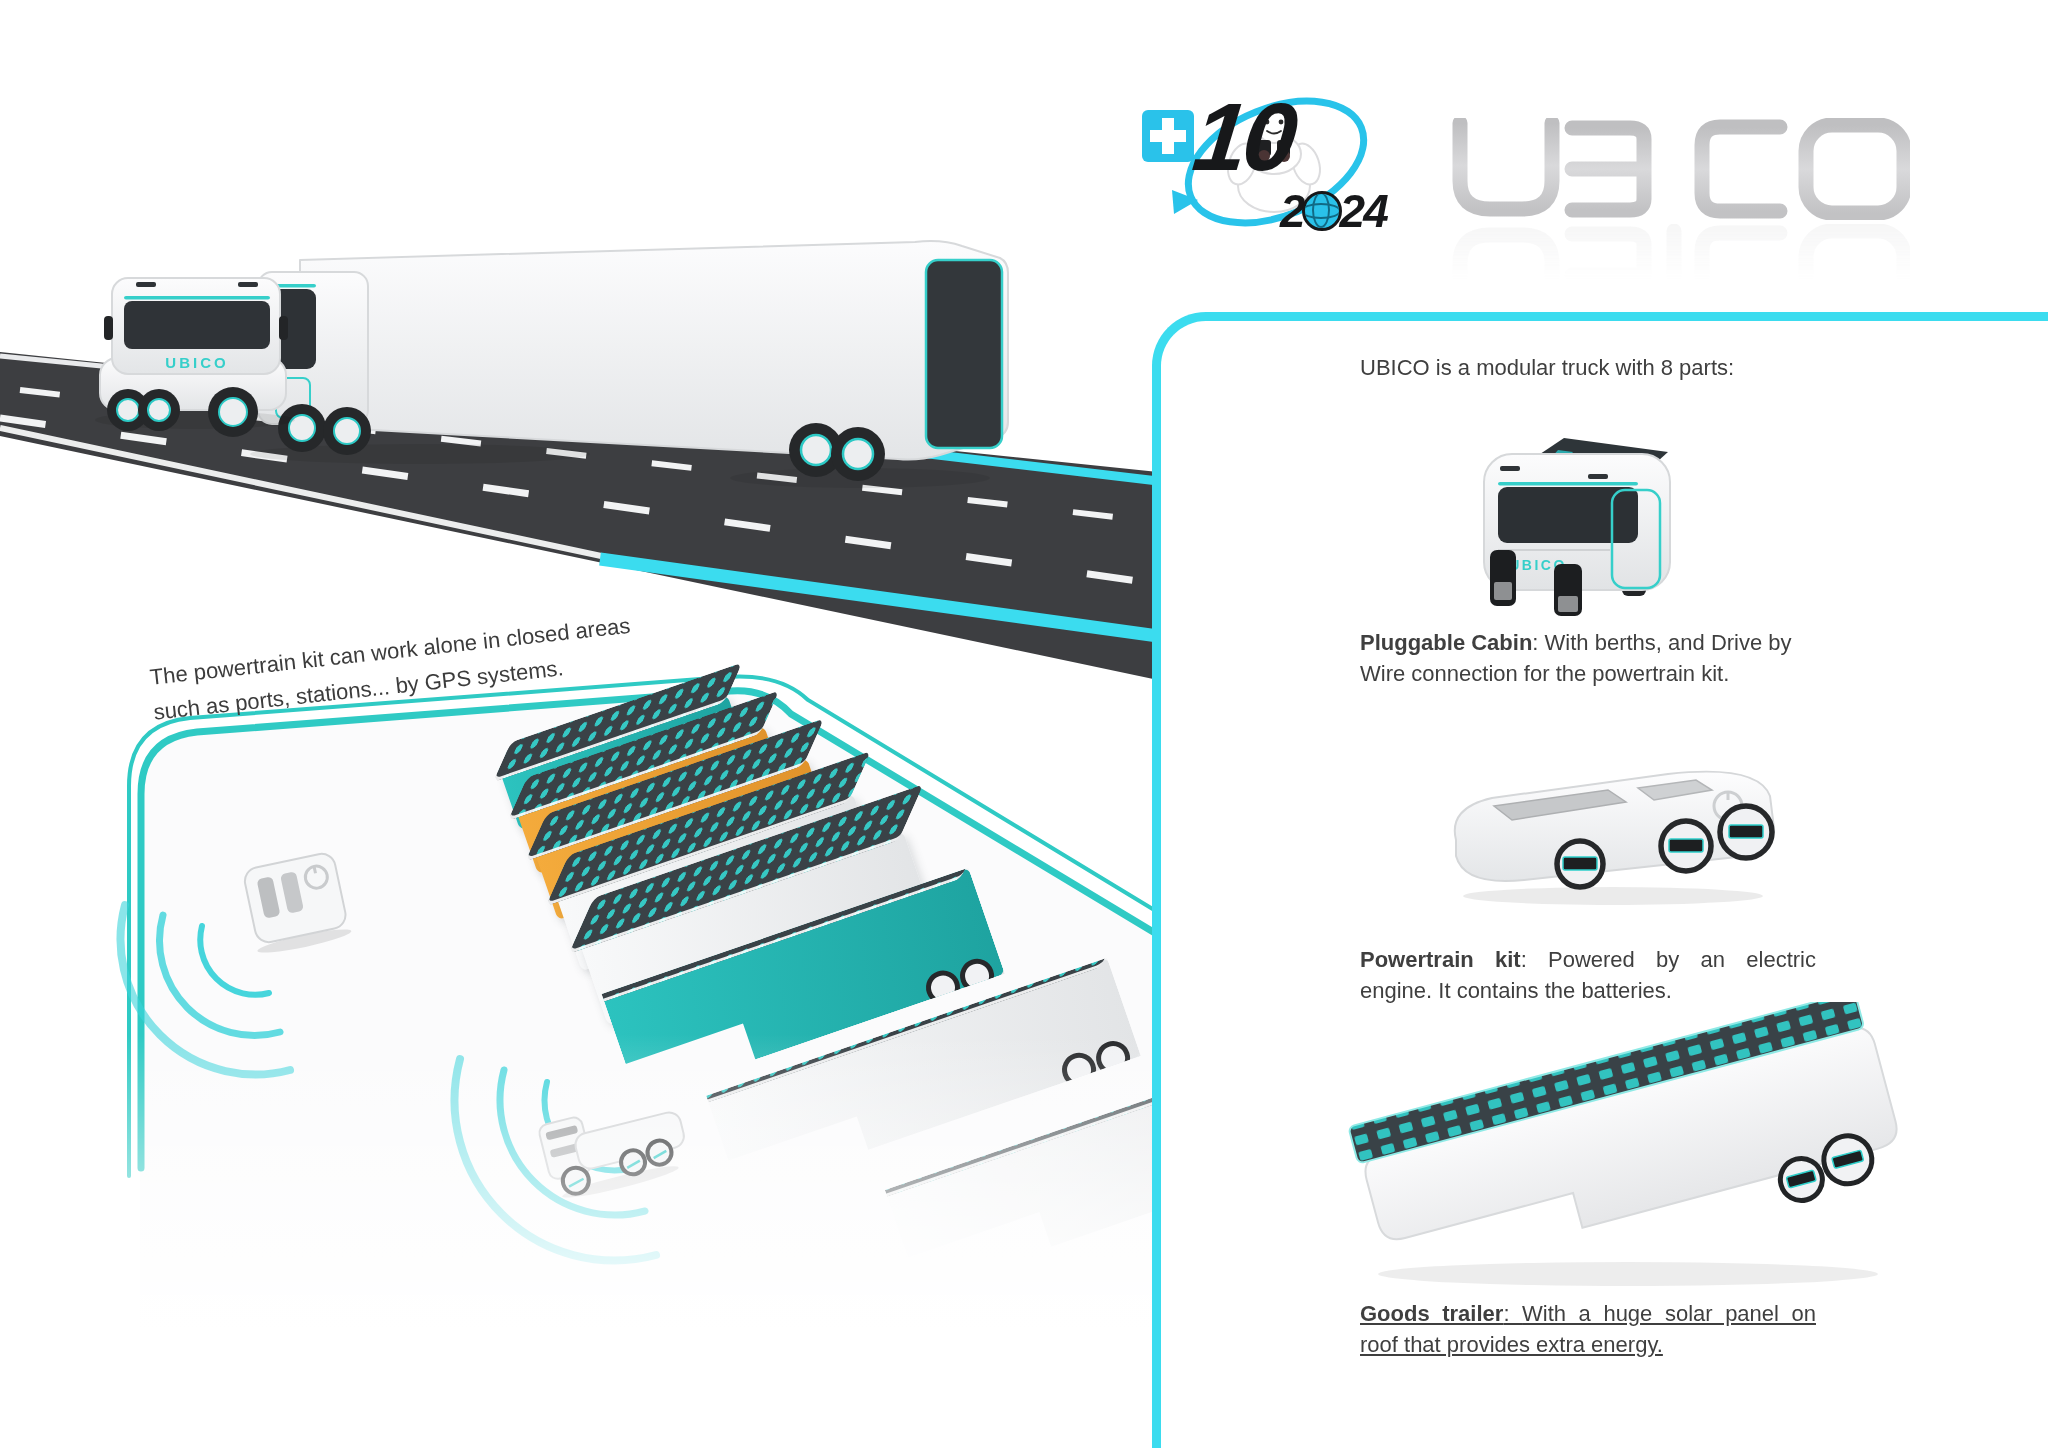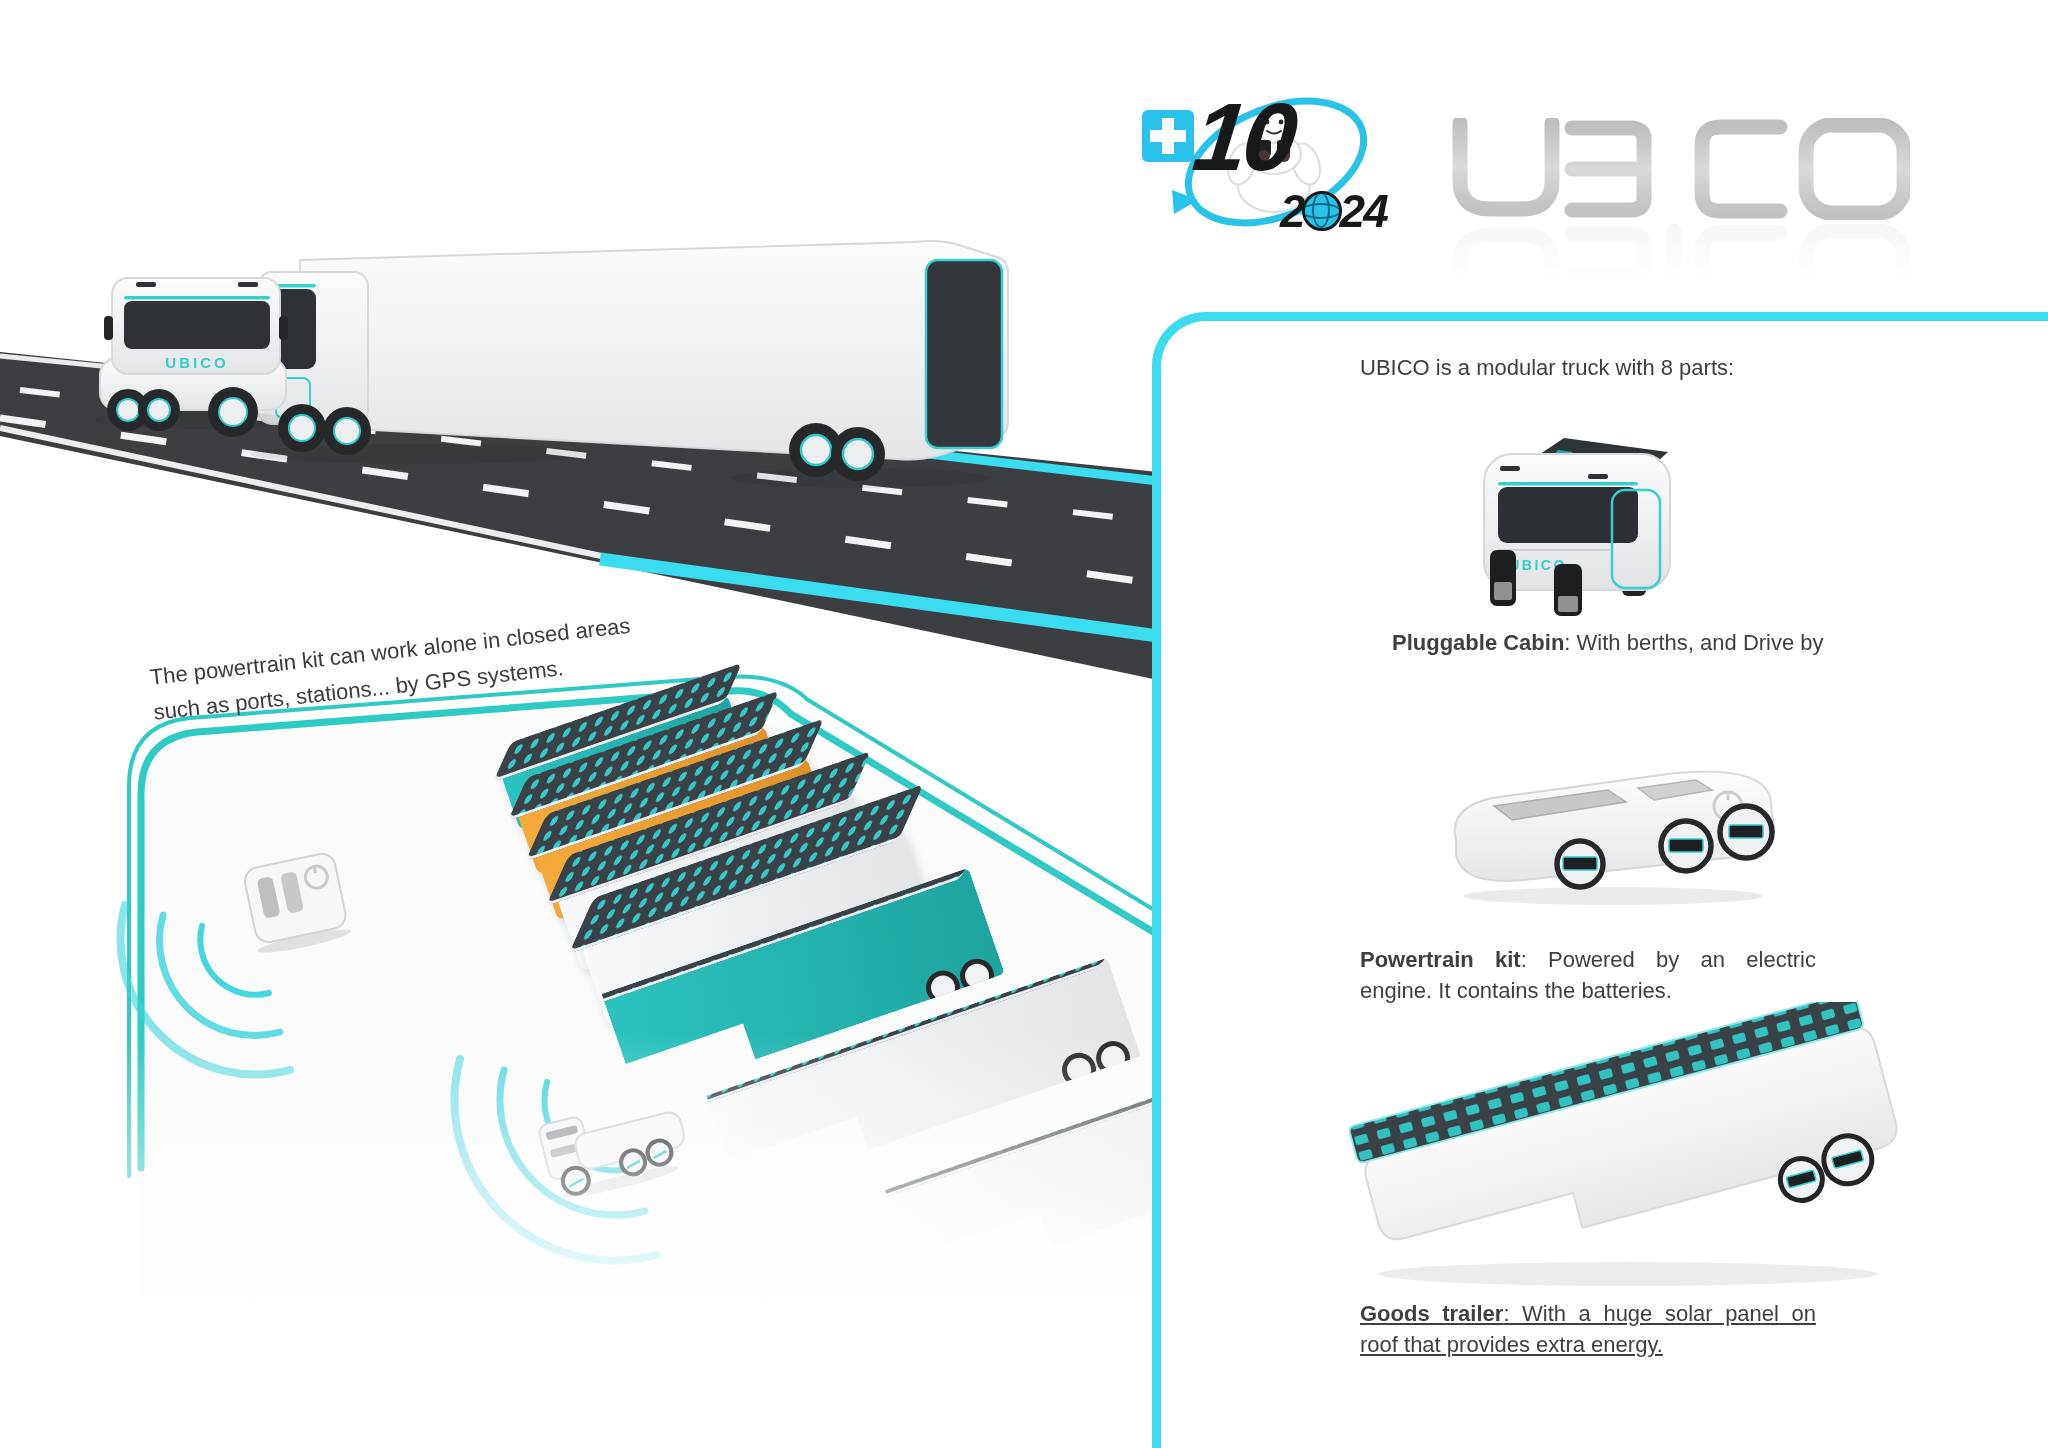--- a/index.html
+++ b/index.html
@@ -237,22 +237,23 @@
     <rect x="28" y="63" width="140" height="56" rx="9" fill="#2c3034"></rect>
     <rect x="142" y="66" width="48" height="98" rx="13" fill="none" stroke="#36cfca" stroke-width="2.5"></rect>
     <line x1="28" y1="126" x2="140" y2="126" stroke="#d0d2d4" stroke-width="2"></line>
     <text x="68" y="146" text-anchor="middle" font-size="14" font-weight="bold" letter-spacing="2.5" fill="#36cfca">UBICO</text>
     <rect x="20" y="126" width="26" height="56" rx="7" fill="#1c1e20"></rect>
     <rect x="24" y="158" width="18" height="18" rx="2" fill="#8e9092"></rect>
     <rect x="84" y="140" width="28" height="52" rx="7" fill="#1c1e20"></rect>
     <rect x="88" y="172" width="20" height="16" rx="2" fill="#8e9092"></rect>
   </svg>
 
-  <div class="abs rp-text" style="top:627px;margin-left:32px;">
+  <div class="abs rp-text" style="top:627px;">
     <div><span class="b">Pluggable Cabin</span><span>:  </span><span>With berths, and Drive by</span></div>
+    <div>Wire connection for the powertrain kit.</div>
   </div>
 
   <svg class="abs" style="left:1428px;top:744px;" width="368" height="168" viewBox="0 0 368 168">
     <defs>
       <linearGradient id="pkG" x1="0" y1="0" x2="0" y2="1">
         <stop offset="0" stop-color="#fdfdfe"></stop>
           <stop offset="1" stop-color="#e4e6e8"></stop>
       </linearGradient>
     </defs>
     <ellipse cx="185" cy="152" rx="150" ry="9" fill="rgba(0,0,0,0.08)"></ellipse>

